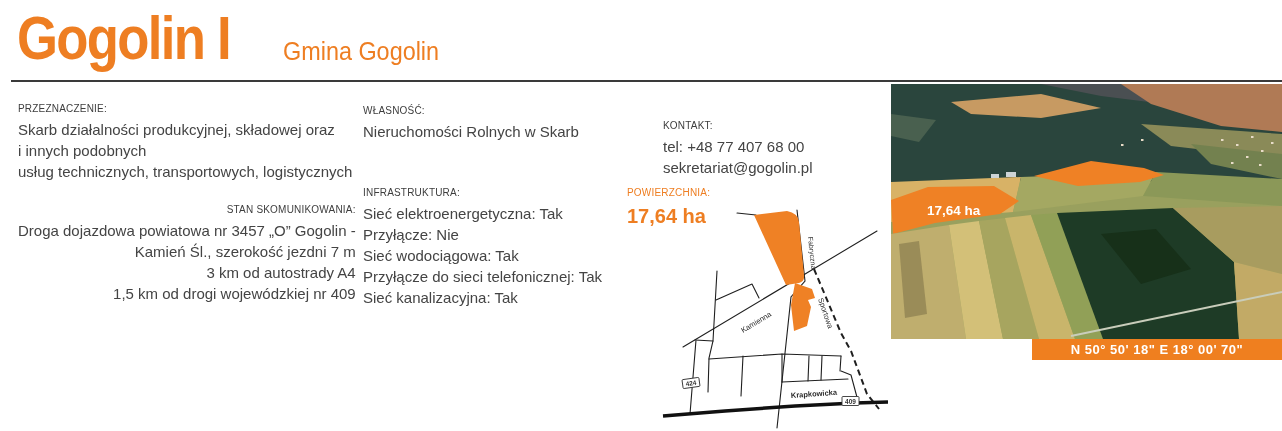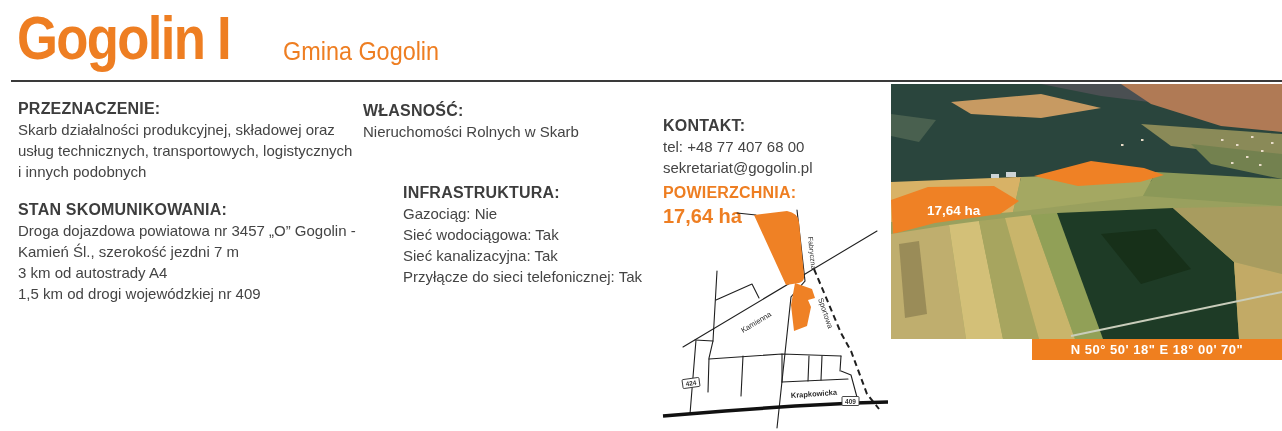--- a/index.html
+++ b/index.html
@@ -11,21 +11,21 @@
   .page-title{
     left:17px;top:2px;font-size:62px;font-weight:bold;color:#ee7e22;
     letter-spacing:-2px;transform:scaleX(0.85);transform-origin:0 0;white-space:nowrap;
   }
   .page-subtitle{
     left:283px;top:36px;font-size:26px;color:#ee7e22;
     transform:scaleX(0.9);transform-origin:0 0;white-space:nowrap;
   }
   .divider{left:11px;top:80px;width:1271px;height:2px;background:#3a3a3a;}
   .block{position:absolute;font-size:15px;line-height:21px;white-space:nowrap;}
-  .block .hd{font-size:16px;font-weight:bold;color:#3d3d3d;letter-spacing:0.2px;}
+  .block .hd{font-size:10px;font-weight:normal;color:#3d3d3d;letter-spacing:0.2px;}
   .hd-orange{color:#ee7e22 !important;}
   .area-value{font-size:20px;font-weight:bold;color:#ee7e22;line-height:26px;}
   .coord-banner{
     left:1032px;top:339px;width:250px;height:21px;background:#ef7f1f;
     color:#ffffff;font-size:13px;font-weight:bold;text-align:center;
     line-height:21px;letter-spacing:0.5px;
   }
   .map-svg{left:655px;top:195px;}
   .photo-svg{left:891px;top:84px;}
   svg text{font-family:"Liberation Sans",sans-serif;}
@@ -33,49 +33,50 @@
 </head>
 <body>
 
 <div class="abs page-title">Gogolin I</div>
 <div class="abs page-subtitle">Gmina Gogolin</div>
 <div class="abs divider"></div>
 
 <div class="block" style="left:18px;top:98px;">
   <div class="hd">PRZEZNACZENIE:</div>
   <div>Skarb działalności produkcyjnej, składowej oraz</div>
+  <div>i innych podobnych</div>
   <div>usług technicznych, transportowych, logistycznych</div>
-  <div>i innych podobnych</div>
 </div>
-<div class="block" style="left:18px;top:199px;">
+<div class="block" style="left:18px;top:199px;text-align:right;">
   <div class="hd">STAN SKOMUNIKOWANIA:</div>
   <div>Droga dojazdowa powiatowa nr 3457 „O” Gogolin -</div>
   <div>Kamień Śl., szerokość jezdni 7 m</div>
   <div>3 km od autostrady A4</div>
   <div>1,5 km od drogi wojewódzkiej nr 409</div>
 </div>
 
 <div class="block" style="left:363px;top:100px;">
   <div class="hd">WŁASNOŚĆ:</div>
   <div>Nieruchomości Rolnych w Skarb</div>
 </div>
-<div class="block" style="left:363px;top:182px;margin-left:40px;">
+<div class="block" style="left:363px;top:182px;">
   <div class="hd">INFRASTRUKTURA:</div>
-  <div>Gazociąg: Nie</div>
+  <div>Sieć elektroenergetyczna: Tak</div>
+  <div>Przyłącze: Nie</div>
   <div>Sieć wodociągowa: Tak</div>
+  <div>Przyłącze do sieci telefonicznej: Tak</div>
   <div>Sieć kanalizacyjna: Tak</div>
-  <div>Przyłącze do sieci telefonicznej: Tak</div>
 </div>
 
 <div class="block" style="left:663px;top:115px;">
   <div class="hd">KONTAKT:</div>
   <div>tel: +48 77 407 68 00</div>
   <div>sekretariat@gogolin.pl</div>
 </div>
-<div class="block" style="left:663px;top:182px;">
+<div class="block" style="left:627px;top:182px;">
   <div class="hd hd-orange">POWIERZCHNIA:</div>
   <div class="area-value">17,64 ha</div>
 </div>
 
 <svg class="abs map-svg" width="235" height="236" viewBox="0 0 235 236">
   <g stroke="#1f1f1f" stroke-width="1.1" fill="none" stroke-linecap="round">
     <path d="M82,18 L101,20"></path>
     <path d="M142,15 L150,86 L136,102 L122,233"></path>
     <path d="M28,152 L222,36"></path>
     <path d="M62,76 L58,146 L54,163 L53,197"></path>

